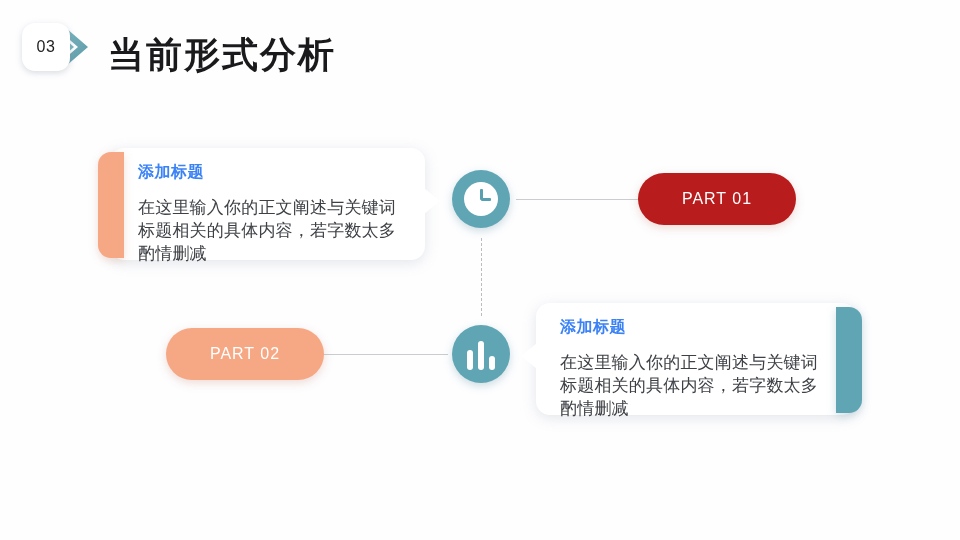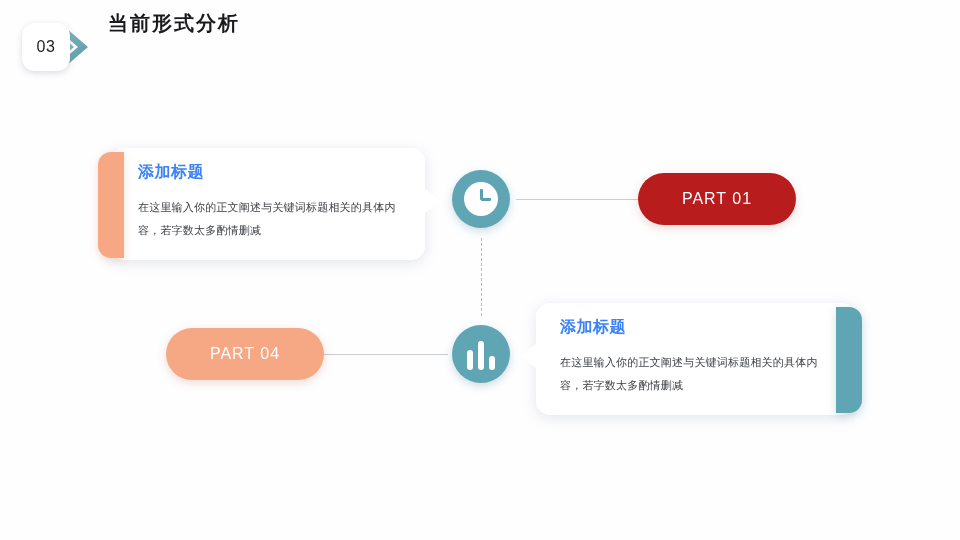--- a/index.html
+++ b/index.html
@@ -58,22 +58,22 @@
     line-height: 48px;
     text-align: center;
     font-size: 16px;
     font-weight: 400;
     color: #1d1d1f;
     letter-spacing: 0.5px;
   }
   .page-title {
     position: absolute;
     left: 108px;
-    top: 10px;
-    font-size: 20px;
+    top: 31px;
+    font-size: 36px;
     font-weight: 700;
     color: #1a1a1c;
     letter-spacing: 2px;
     white-space: nowrap;
   }
 
   
   .line-h {
     position: absolute;
     height: 1px;
@@ -96,21 +96,21 @@
   .card-title {
     position: absolute;
     font-size: 16px;
     font-weight: 700;
     color: #3b82f6;
     letter-spacing: 0.5px;
     white-space: nowrap;
   }
   .card-body {
     position: absolute;
-    font-size: 11px;
+    font-size: 17px;
     line-height: 23px;
     color: #3d4045;
     letter-spacing: 0.2px;
   }
   .accent-bar {
     position: absolute;
     border-radius: 11px;
   }
   .tail {
     position: absolute;
@@ -214,21 +214,21 @@
     <div class="clock-hand-h" style="left:16px; top:7px; width:2.5px; height:11px;"></div>
     <div class="clock-hand-h" style="left:17px; top:16px; width:10px; height:2.5px;"></div>
   </div>
 </div>
 
 <div class="pill" style="left:638px; top:173px; width:158px; height:52px; line-height:52px; background:#b91c1c;">
   <span>PART 01</span>
 </div>
 
 <div class="pill" style="left:166px; top:328px; width:158px; height:52px; line-height:52px; background:#F6A784;">
-  <span>PART 04</span>
+  <span>PART 02</span>
 </div>
 
 <div class="node-circle" style="left:452px; top:325px; width:58px; height:58px; background:#5FA5B4;">
   <div class="bars-wrap">
     <div class="bar" style="left:1px;  height:20px;"></div>
     <div class="bar" style="left:12px; height:29px;"></div>
     <div class="bar" style="left:23px; height:14px;"></div>
   </div>
 </div>
 

